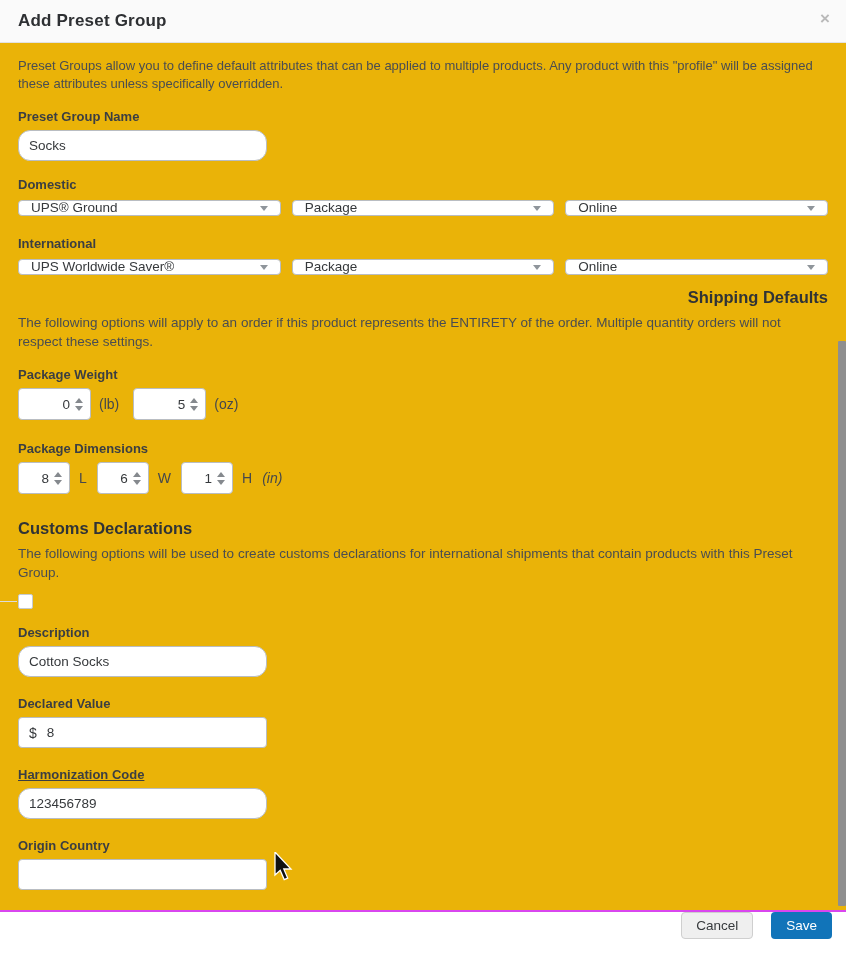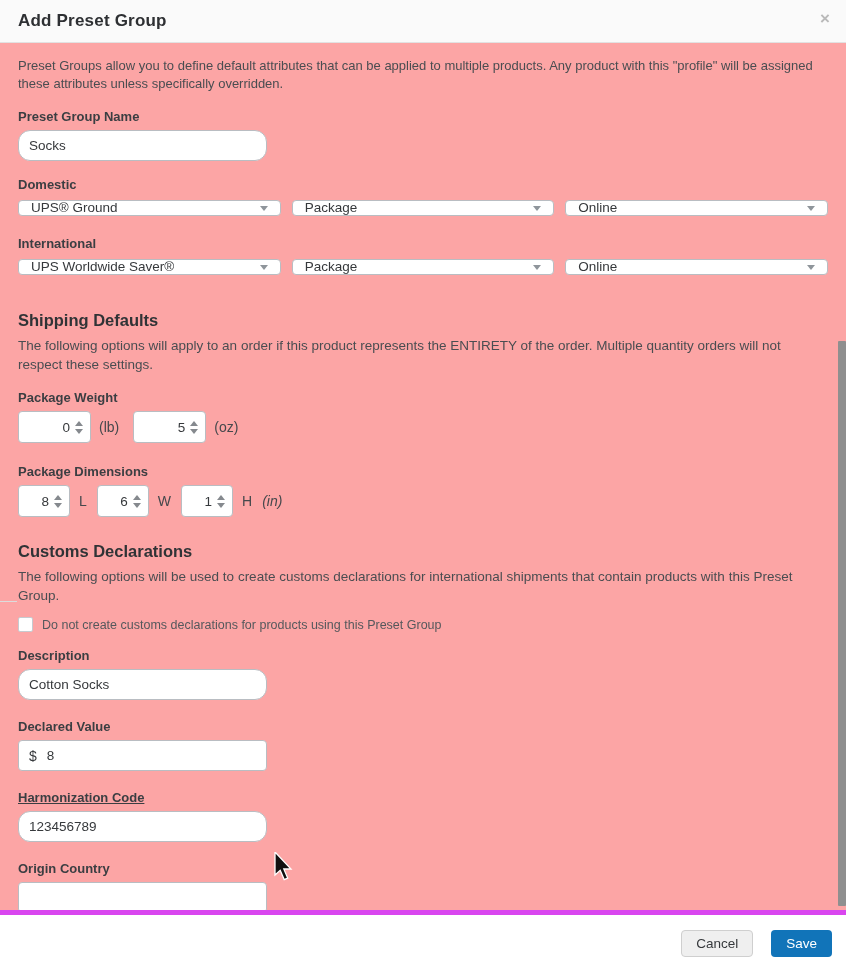--- a/index.html
+++ b/index.html
@@ -1,21 +1,21 @@
 <!DOCTYPE html>
 <html><head>
 <meta charset="utf-8">
 <style>
   * { margin:0; padding:0; box-sizing:border-box; }
   html,body { width:846px; height:957px; }
   body {
     font-family:"Liberation Sans","DejaVu Sans",sans-serif;
     background:#ffffff; color:#45484c; position:relative; overflow:hidden;
   }
-  .modal { position:absolute; inset:0; background:#fca5a5; }
+  .modal { position:absolute; inset:0; background:#eab308; }
 
   
   .modal-header {
     position:absolute; top:0; left:0; right:0; height:43px;
     background:#fafafa; border-bottom:1px solid #e2e2e2;
     display:flex; align-items:center; padding:0 18px;
   }
   .modal-title { font-size:17px; font-weight:700; color:#2e3033; letter-spacing:.2px; }
   .close-x {
     position:absolute; right:16px; top:10px; font-size:17px; font-weight:700;
@@ -86,22 +86,22 @@
   .prefix-input {
     margin-top:6px; width:249px; height:31px; border:1px solid #b9bdc2; border-radius:4px;
     display:flex; align-items:center; padding:0 10px; background:#fff;
     font-size:13.5px; color:#36393c;
   }
   .prefix-input .currency { margin-right:10px; font-size:14px; color:#36393c; }
 
   
   .modal-footer {
     position:absolute; left:0; right:0; bottom:0; height:47px;
-    border-top:5px solid #d946ef; background:#fff;
-    display:flex; align-items:flex-end; justify-content:flex-end; gap:18px; padding:0 14px;
+    border-top:2px solid #d946ef; background:#fff;
+    display:flex; align-items:flex-start; justify-content:flex-end; gap:18px; padding:0 14px;
   }
   .btn {
     height:27px; border-radius:4px; font-size:13.5px; font-family:inherit;
     padding:0 14px; cursor:pointer; display:flex; align-items:center;
   }
   .btn-cancel { background:#efefef; border:1px solid #cfcfcf; color:#36393c; }
   .btn-save   { border:1px solid transparent; color:#ffffff; }
 
   
   .scroll-thumb {
@@ -154,21 +154,21 @@
       <div class="select-box">
         <span>Package</span>
         <span class="caret"></span>
       </div>
       <div class="select-box">
         <span>Online</span>
         <span class="caret"></span>
       </div>
     </div>
 
-    <div class="section-heading" style="margin-top:36px;">Shipping Defaults</div>
+    <div class="section-heading" style="margin-top:13px;text-align:right;">Shipping Defaults</div>
     <div class="section-desc">The following options will apply to an order if this product represents the ENTIRETY of the order. Multiple quantity orders will not respect these settings.</div>
 
     <div class="field-label">Package Weight</div>
     <div class="num-row">
       <div class="num-box w-lg">
         <input class="num-value" value="0" style="">
         <span class="stepper">
           <span class="step-up"></span>
           <span class="step-down"></span>
         </span>
@@ -211,21 +211,20 @@
       </div>
       <span class="unit-text tight">H</span>
       <span class="unit-text" style="margin-left:0;font-style:italic;">(in)</span>
     </div>
 
     <div class="section-heading" style="margin-top:25px;">Customs Declarations</div>
     <div class="section-desc">The following options will be used to create customs declarations for international shipments that contain products with this Preset Group.</div>
 
     <div class="checkbox-row">
       <div class="checkbox"></div>
-      <div class="checkbox-label">Do not create customs declarations for products using this Preset Group</div>
     </div>
 
     <div class="field-label">Description</div>
     <input class="text-input" type="text" value="Cotton Socks" style="">
 
     <div class="field-label" style="margin-top:19px;">Declared Value</div>
     <div class="prefix-input">
       <span class="currency">$</span>
       <span>8</span>
     </div>

